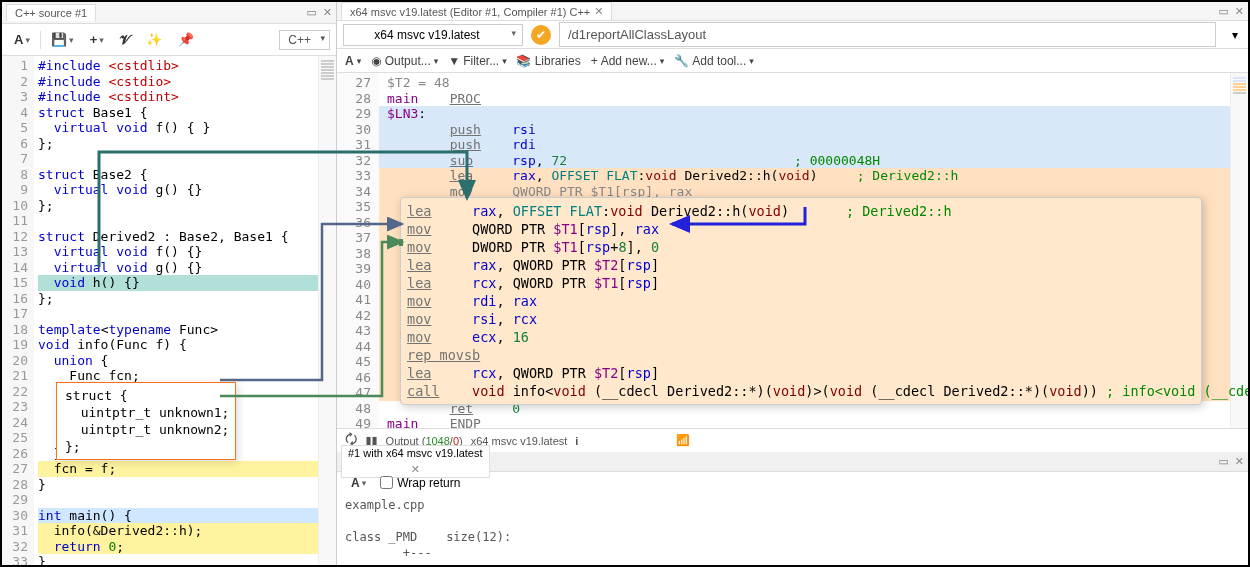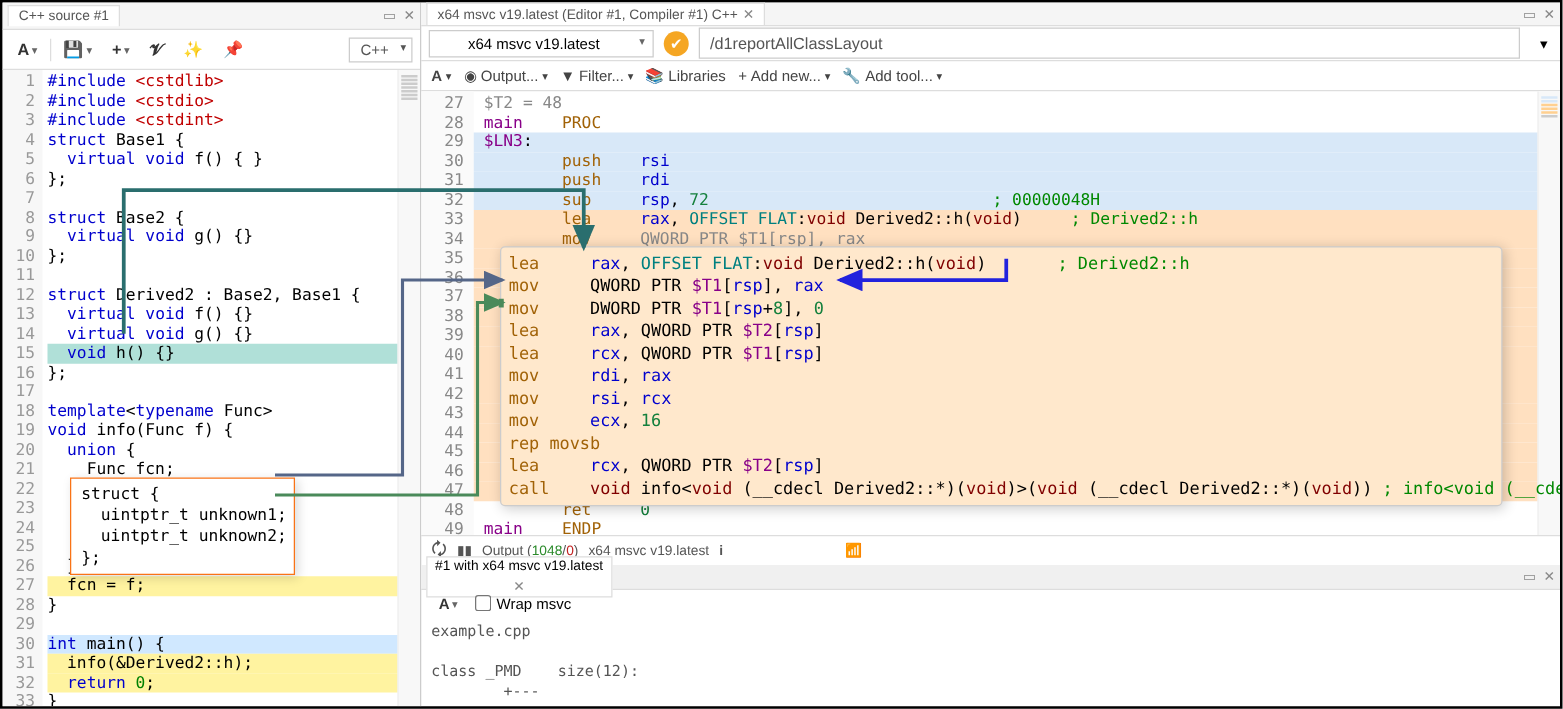--- a/index.html
+++ b/index.html
@@ -38,21 +38,21 @@
 .right-toolbar { height: 28px; display: flex; align-items: center; padding: 0 8px; gap: 10px; border-bottom: 1px solid #ddd; font-size: 12px; color: #444; }
 .right-toolbar .btn { display: flex; align-items: center; gap: 3px; cursor: pointer; }
 .right-toolbar .caret { font-size: 9px; }
 .asm-editor { flex: 1; display: flex; font-family: Consolas, Monaco, monospace; font-size: 13px; position: relative; line-height: 15.5px; overflow: hidden; }
 .asm-gutter { width: 42px; text-align: right; padding: 2px 8px 2px 2px; color: #888; background: #fafafa; }
 .asm-lines { flex: 1; position: relative; padding: 2px 0; }
 .asm-line { height: 15.5px; padding-left: 8px; white-space: pre; }
 .bg-lightblue { background: #d8e8f8; }
 .bg-peach { background: #ffe0c0; }
 .bg-dull { color: #888; }
-.op { color: #a16207; }
+.op { color: #737373; text-decoration: underline; }
 .reg { color: #0000cd; }
 .lbl { color: #880088; }
 .cmt { color: #008800; }
 .kwa { color: #800000; }
 .numg { color: #15803d; }
 .teal { color: #008080; }
 .minimap { position: absolute; right: 0; top: 0; width: 18px; height: 100%; background: #f8f8f8; border-left: 1px solid #eee; }
 .minimap-dots { position: absolute; top: 4px; left: 2px; right: 2px; }
 .minimap-dots div { height: 2px; margin-bottom: 1px; background: #ccc; }
 .overlay-box { position: absolute; background: #fff; border: 1px solid #f97316; box-shadow: 2px 2px 8px rgba(0,0,0,0.15); font-family: Consolas, Monaco, monospace; font-size: 13px; line-height: 17px; padding: 4px 8px; white-space: pre; margin-top: 28px; }
@@ -261,21 +261,21 @@
         <span>✕</span>
       </div>
     </div>
     <div class="output-toolbar">
       <div class="toolbar-btn">
           <b>A</b>
           <span class="caret">▾</span>
         </div>
       <label class="checkbox-wrap">
         <input type="checkbox" style="">
-        <span>Wrap msvc</span>
+        <span>Wrap return</span>
       </label>
     </div>
     <div class="output-text">example.cpp
 
 class _PMD    size(12):
         +---</div>
   </div>
 </div>
 
 <div class="overlay-box" id="struct-overlay" style="left:54px; top:352px; width:180px;">struct {

